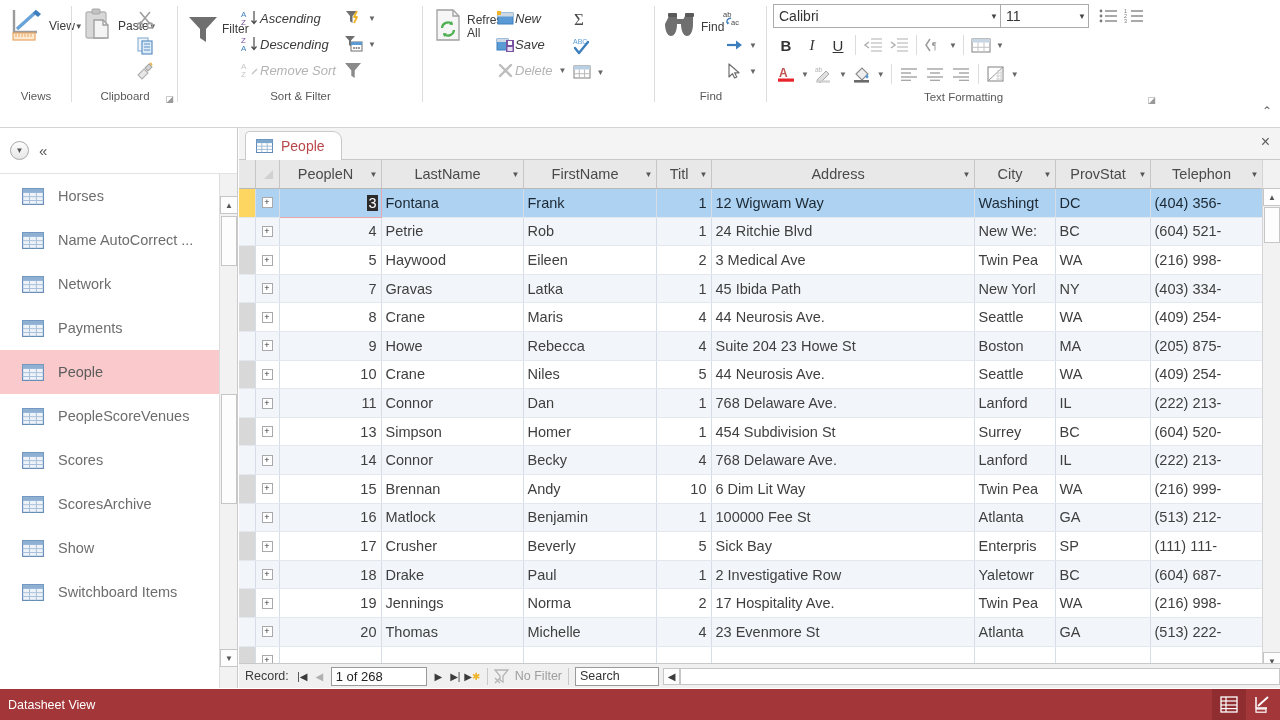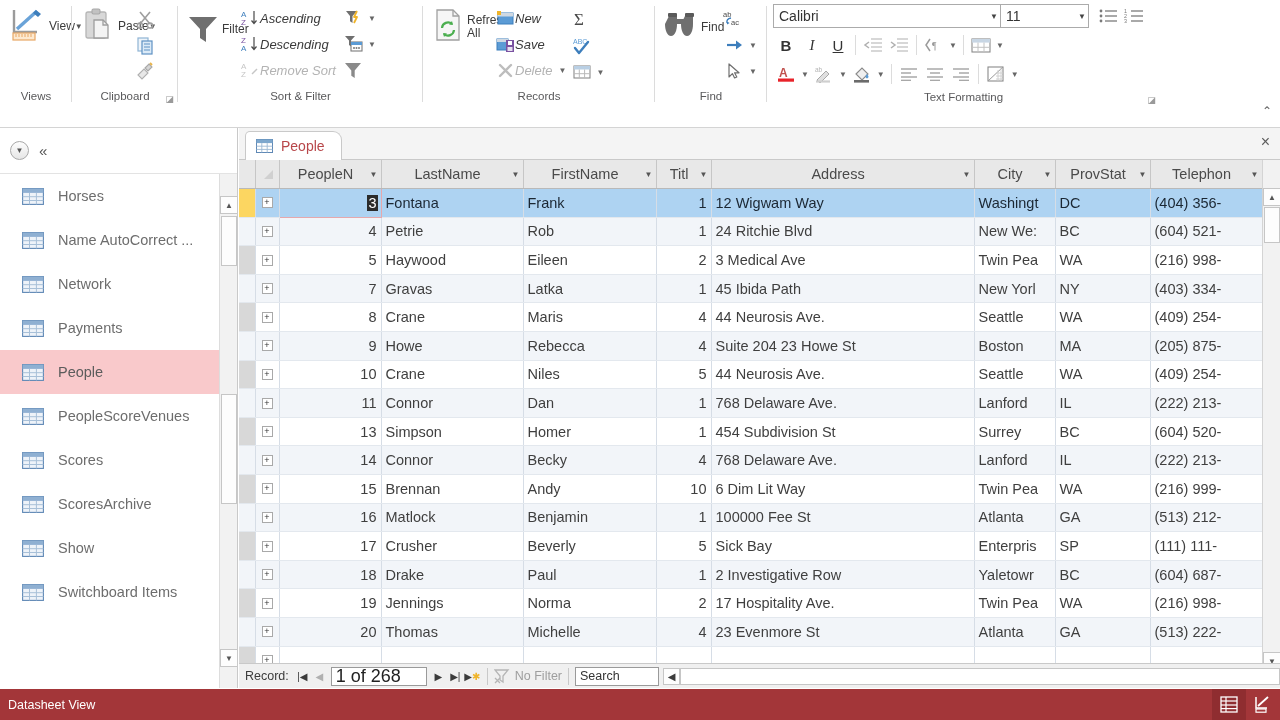--- a/index.html
+++ b/index.html
@@ -167,21 +167,21 @@
   .navbar {
     position: absolute; left: 239px; top: 663px; width: 1041px; height: 25px;
     background: #f0f0f0; border-top: 1px solid #c9c9c9; display: flex; align-items: center;
     padding-left: 6px; font-size: 12.5px; color: #3b3b3b;
   }
   .navbar .lbl { margin-right: 5px; }
   .nvb { width: 17px; height: 19px; display: flex; align-items: center; justify-content: center;
          font-size: 10px; color: #3b3b3b; cursor: default; }
   .nvb.dis { color: #b0b0b0; }
   .recbox { width: 96px; height: 19px; border: 1px solid #9a9a9a; background: #fff;
-            font-size: 18px; color: #222; display: flex; align-items: center; padding-left: 4px; margin: 0 3px; }
+            font-size: 13px; color: #222; display: flex; align-items: center; padding-left: 4px; margin: 0 3px; }
   .nvsep { width: 1px; height: 17px; background: #c9c9c9; margin: 0 6px; }
   .nofilter { display: flex; align-items: center; color: #9e9e9e; font-size: 12.5px; }
   .searchbox { width: 84px; height: 19px; border: 1px solid #9a9a9a; background: #fff;
                font-size: 12.5px; color: #333; display: flex; align-items: center; padding-left: 4px; }
   .hsb { flex: 1; height: 19px; display: flex; align-items: center; margin-left: 4px; }
   .hsbtrack { flex: 1; height: 17px; background: #fff; border: 1px solid #c6c6c6; }
 
   
   .statusbar {
     position: absolute; left: 0; top: 689px; width: 1280px; height: 31px;
@@ -438,21 +438,20 @@
                         <line x1="12.6" y1="6.5" x2="12.6" y2="15"></line>
                       <line x1="2" y1="10.7" x2="18" y2="10.7"></line>
                     </g>
                   </svg>
                 </span>
               </span>
               <span class="caretdn">▼</span>
             </div>
           </div>
         </div>
-        <div class="rglabel" style="width:232px">Records</div>
       </div>
 
       <div class="rgroup sep" style="width:112px">
         <div class="rgbody">
           <div class="bigbtn" style="width:60px;padding-top:6px">
             <span>
               <svg width="40" height="34" viewBox="0 0 40 34">
                 <path d="M8 6 h8 v8 c0 6 -2 12 -6 12 s-6 -6 -6 -12 z" fill="#6f6f6f"></path>
                 <path d="M24 6 h8 v8 c0 6 -2 12 -6 12 s-6 -6 -6 -12 z" fill="#6f6f6f"></path>
                 <rect x="16" y="9" width="8" height="5" fill="#6f6f6f"></rect>

